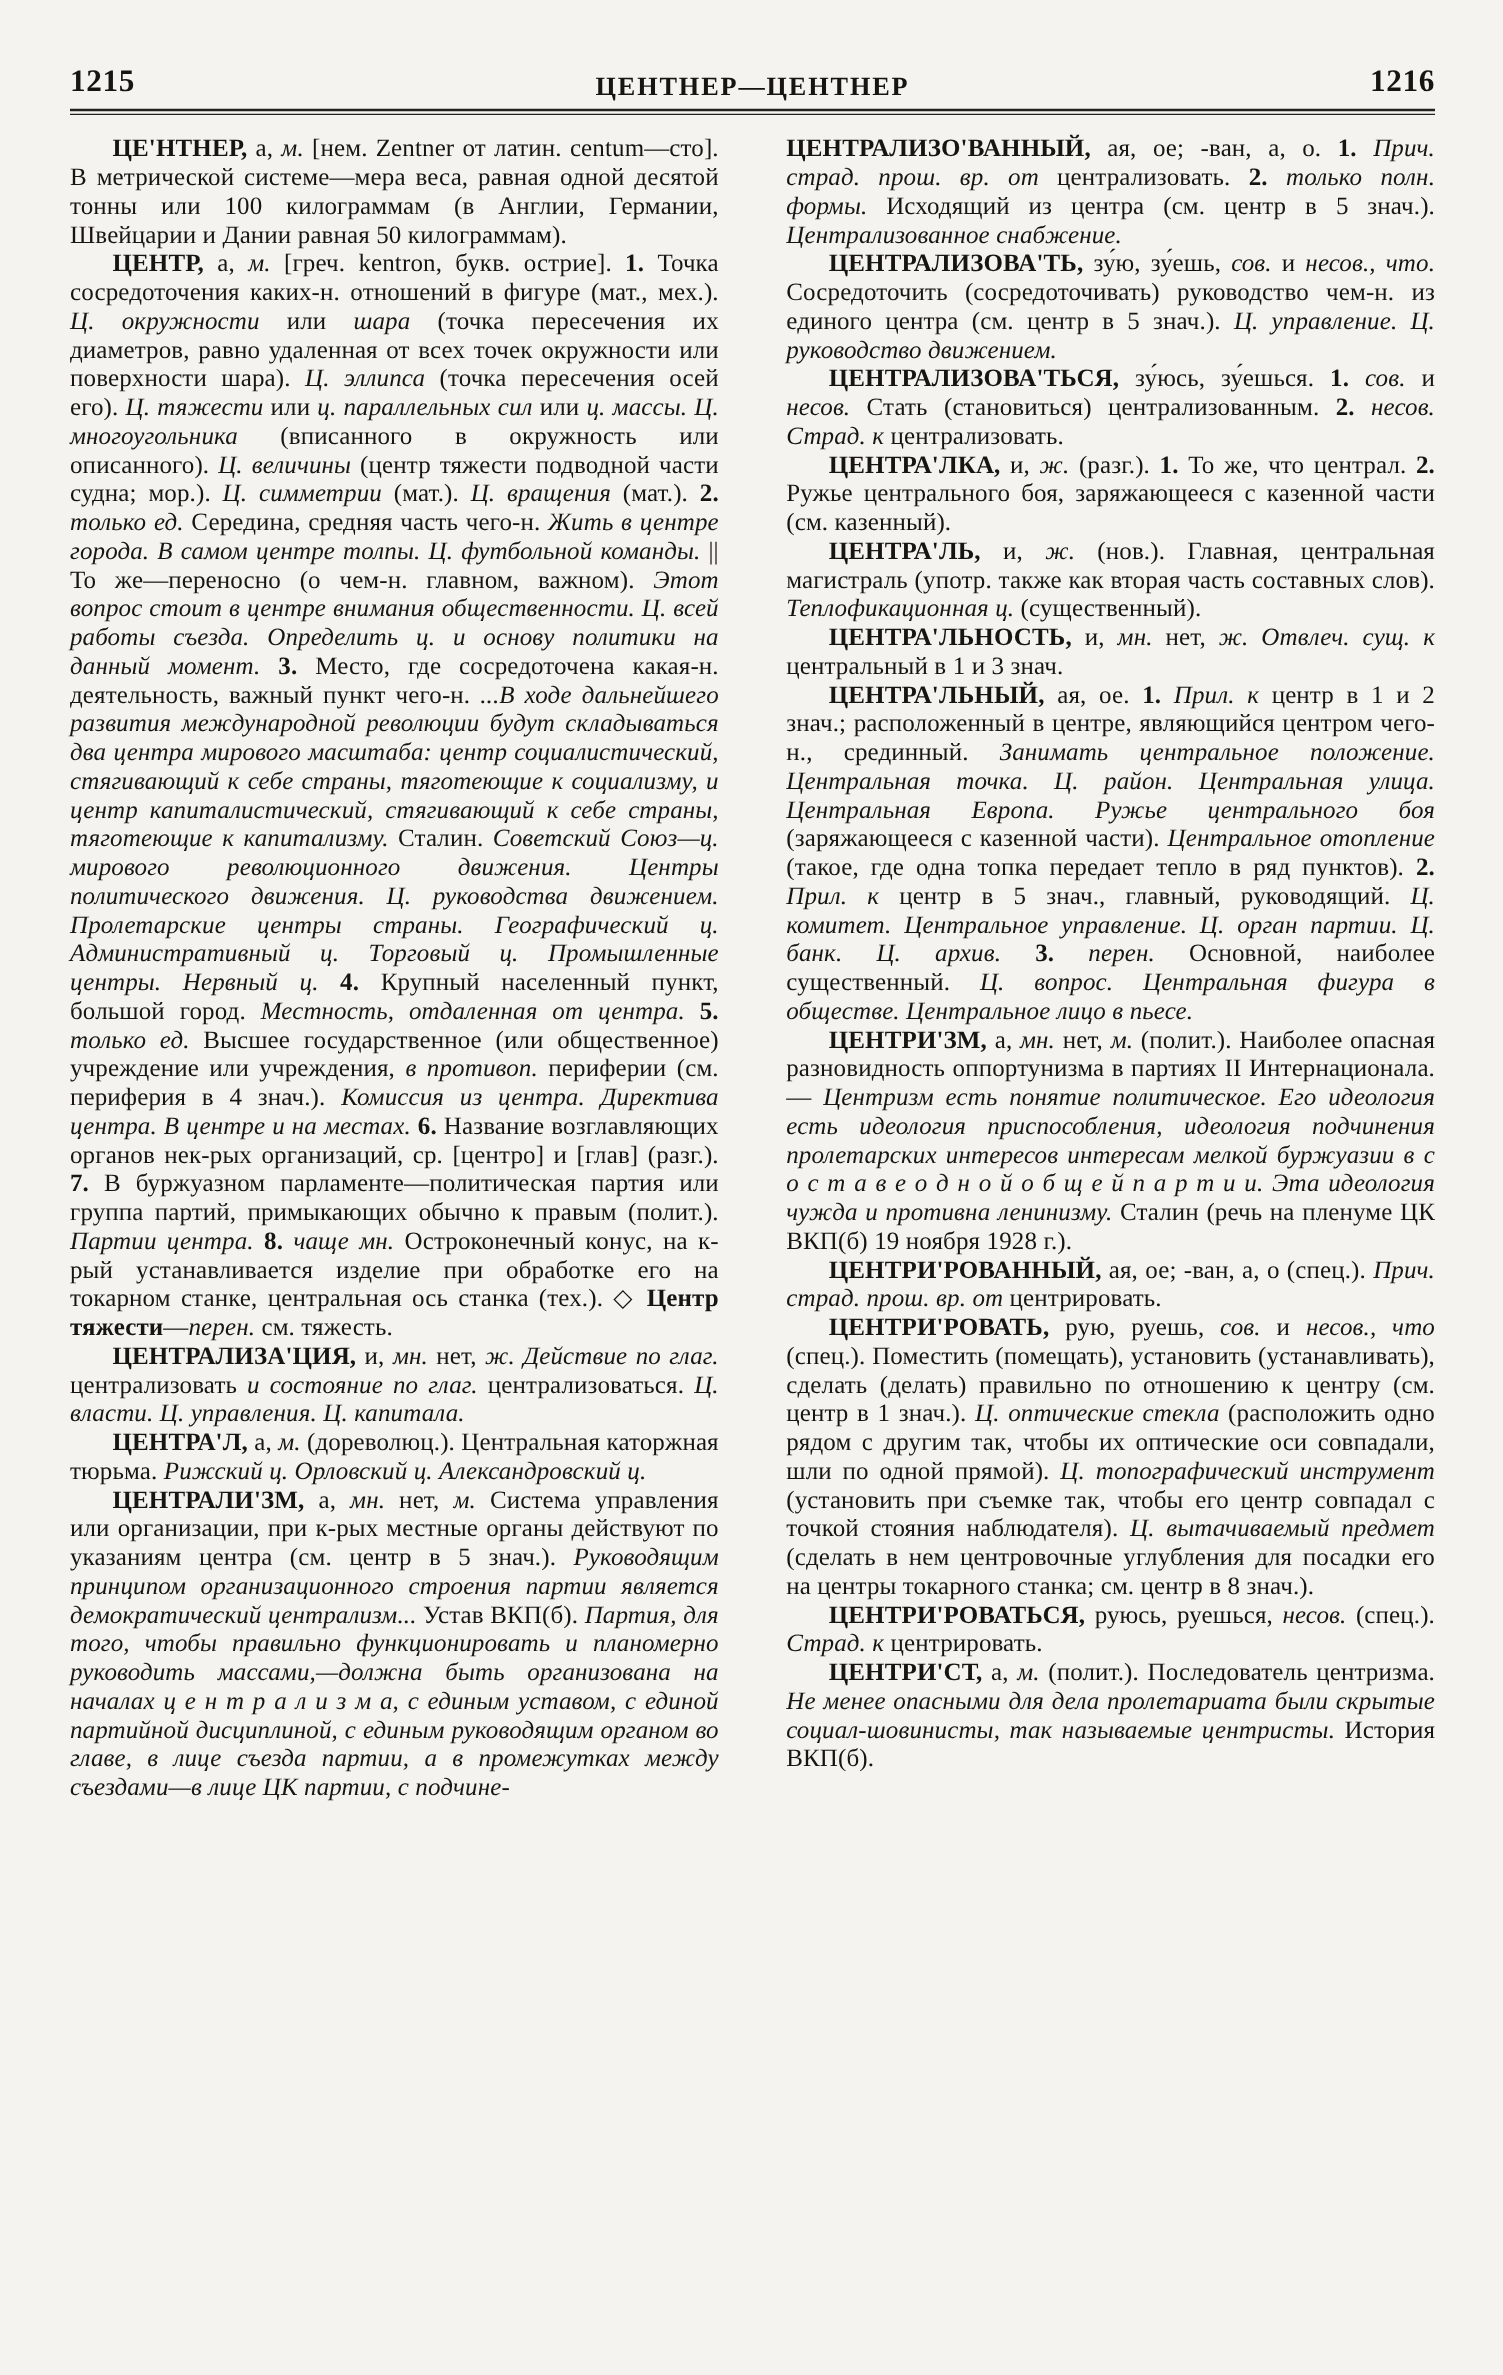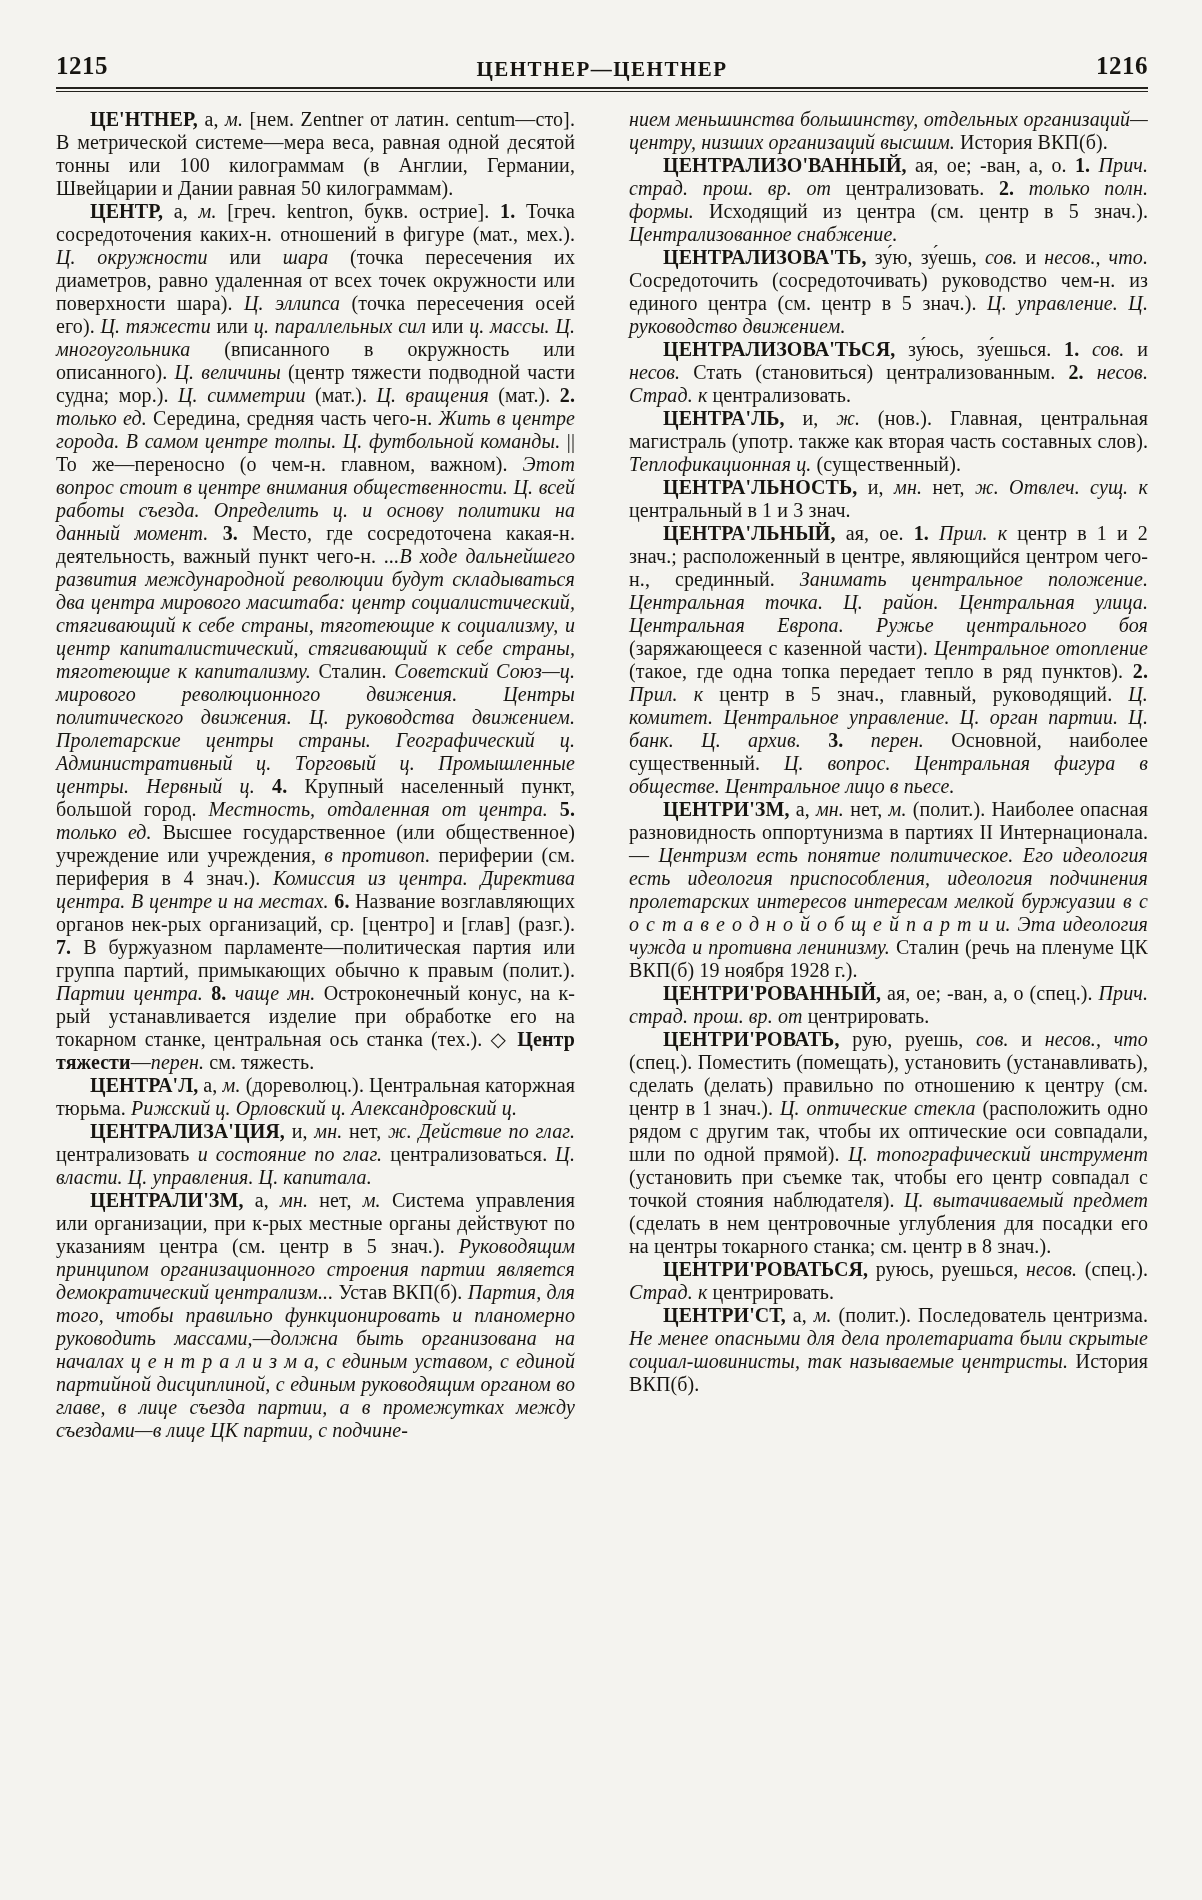--- a/index.html
+++ b/index.html
@@ -71,29 +71,29 @@
   <header class="page-header">
     <span class="page-num">1215</span>
     <span class="running-title">ЦЕНТНЕР—ЦЕНТНЕР</span>
     <span class="page-num">1216</span>
   </header>
   <div class="header-rule"></div>
   <main class="columns">
     <div class="col" id="col-left">
         <p class="entry"><span class="bold">ЦЕ'НТНЕР,</span><span> а, </span><span class="ital">м.</span><span> [нем. Zentner от латин. centum—сто]. В метрической системе—мера веса, равная одной десятой тонны или 100 килограммам (в Англии, Германии, Швейцарии и Дании равная 50 килограммам).</span></p>
         <p class="entry"><span class="bold">ЦЕНТР,</span><span> а, </span><span class="ital">м.</span><span> [греч. kentron, букв. острие]. </span><span class="bold">1.</span><span> Точка сосредоточения каких-н. отношений в фигуре (мат., мех.). </span><span class="ital">Ц. окружности</span><span> или </span><span class="ital">шара</span><span> (точка пересечения их диаметров, равно удаленная от всех точек окружности или поверхности шара). </span><span class="ital">Ц. эллипса</span><span> (точка пересечения осей его). </span><span class="ital">Ц. тяжести</span><span> или </span><span class="ital">ц. параллельных сил</span><span> или </span><span class="ital">ц. массы. Ц. многоугольника</span><span> (вписанного в окружность или описанного). </span><span class="ital">Ц. величины</span><span> (центр тяжести подводной части судна; мор.). </span><span class="ital">Ц. симметрии</span><span> (мат.). </span><span class="ital">Ц. вращения</span><span> (мат.). </span><span class="bold">2.</span><span> </span><span class="ital">только ед.</span><span> Середина, средняя часть чего-н. </span><span class="ital">Жить в центре города. В самом центре толпы. Ц. футбольной команды.</span><span> || То же—переносно (о чем-н. главном, важном). </span><span class="ital">Этот вопрос стоит в центре внимания общественности. Ц. всей работы съезда. Определить ц. и основу политики на данный момент.</span><span> </span><span class="bold">3.</span><span> Место, где сосредоточена какая-н. деятельность, важный пункт чего-н. </span><span class="ital">...В ходе дальнейшего развития международной революции будут складываться два центра мирового масштаба: центр социалистический, стягивающий к себе страны, тяготеющие к социализму, и центр капиталистический, стягивающий к себе страны, тяготеющие к капитализму.</span><span> Сталин. </span><span class="ital">Советский Союз—ц. мирового революционного движения. Центры политического движения. Ц. руководства движением. Пролетарские центры страны. Географический ц. Административный ц. Торговый ц. Промышленные центры. Нервный ц.</span><span> </span><span class="bold">4.</span><span> Крупный населенный пункт, большой город. </span><span class="ital">Местность, отдаленная от центра.</span><span> </span><span class="bold">5.</span><span> </span><span class="ital">только ед.</span><span> Высшее государственное (или общественное) учреждение или учреждения, </span><span class="ital">в противоп.</span><span> периферии (см. периферия в 4 знач.). </span><span class="ital">Комиссия из центра. Директива центра. В центре и на местах.</span><span> </span><span class="bold">6.</span><span> Название возглавляющих органов нек-рых организаций, ср. [центро] и [глав] (разг.). </span><span class="bold">7.</span><span> В буржуазном парламенте—политическая партия или группа партий, примыкающих обычно к правым (полит.). </span><span class="ital">Партии центра.</span><span> </span><span class="bold">8.</span><span> </span><span class="ital">чаще мн.</span><span> Остроконечный конус, на к-рый устанавливается изделие при обработке его на токарном станке, центральная ось станка (тех.). ◇ </span><span class="bold">Центр тяжести</span><span>—</span><span class="ital">перен.</span><span> см. тяжесть.</span></p>
+        <p class="entry"><span class="bold">ЦЕНТРАЛИЗА'ЦИЯ,</span><span> и, </span><span class="ital">мн.</span><span> нет, </span><span class="ital">ж. Действие по глаг.</span><span> централизовать </span><span class="ital">и состояние по глаг.</span><span> централизоваться. </span><span class="ital">Ц. власти. Ц. управления. Ц. капитала.</span></p>
         <p class="entry"><span class="bold">ЦЕНТРА'Л,</span><span> а, </span><span class="ital">м.</span><span> (дореволюц.). Центральная каторжная тюрьма. </span><span class="ital">Рижский ц. Орловский ц. Александровский ц.</span></p>
-        <p class="entry"><span class="bold">ЦЕНТРАЛИЗА'ЦИЯ,</span><span> и, </span><span class="ital">мн.</span><span> нет, </span><span class="ital">ж. Действие по глаг.</span><span> централизовать </span><span class="ital">и состояние по глаг.</span><span> централизоваться. </span><span class="ital">Ц. власти. Ц. управления. Ц. капитала.</span></p>
         <p class="entry"><span class="bold">ЦЕНТРАЛИ'ЗМ,</span><span> а, </span><span class="ital">мн.</span><span> нет, </span><span class="ital">м.</span><span> Система управления или организации, при к-рых местные органы действуют по указаниям центра (см. центр в 5 знач.). </span><span class="ital">Руководящим принципом организационного строения партии является демократический централизм...</span><span> Устав ВКП(б). </span><span class="ital">Партия, для того, чтобы правильно функционировать и планомерно руководить массами,—должна быть организована на началах ц е н т р а л и з м а, с единым уставом, с единой партийной дисциплиной, с единым руководящим органом во главе, в лице съезда партии, а в промежутках между съездами—в лице ЦК партии, с подчине-</span></p>
       </div>
     <div class="col" id="col-right">
-        <p class="entry"><span class="ital">нием меньшинства большинству, отдельных организаций—центру, низших организаций высшим.</span><span> История ВКП(б).</span></p>
         <p class="entry"><span class="bold">ЦЕНТРАЛИЗО'ВАННЫЙ,</span><span> ая, ое; -ван, а, о. </span><span class="bold">1.</span><span> </span><span class="ital">Прич. страд. прош. вр. от</span><span> централизовать. </span><span class="bold">2.</span><span> </span><span class="ital">только полн. формы.</span><span> Исходящий из центра (см. центр в 5 знач.). </span><span class="ital">Централизованное снабжение.</span></p>
         <p class="entry"><span class="bold">ЦЕНТРАЛИЗОВА'ТЬ,</span><span> зу́ю, зу́ешь, </span><span class="ital">сов.</span><span> и </span><span class="ital">несов., что.</span><span> Сосредоточить (сосредоточивать) руководство чем-н. из единого центра (см. центр в 5 знач.). </span><span class="ital">Ц. управление. Ц. руководство движением.</span></p>
         <p class="entry"><span class="bold">ЦЕНТРАЛИЗОВА'ТЬСЯ,</span><span> зу́юсь, зу́ешься. </span><span class="bold">1.</span><span> </span><span class="ital">сов.</span><span> и </span><span class="ital">несов.</span><span> Стать (становиться) централизованным. </span><span class="bold">2.</span><span> </span><span class="ital">несов. Страд. к</span><span> централизовать.</span></p>
+        <p class="entry"><span class="bold">ЦЕНТРА'ЛКА,</span><span> и, </span><span class="ital">ж.</span><span> (разг.). </span><span class="bold">1.</span><span> То же, что централ. </span><span class="bold">2.</span><span> Ружье центрального боя, заряжающееся с казенной части (см. казенный).</span></p>
         <p class="entry"><span class="bold">ЦЕНТРА'ЛЬ,</span><span> и, </span><span class="ital">ж.</span><span> (нов.). Главная, центральная магистраль (употр. также как вторая часть составных слов). </span><span class="ital">Теплофикационная ц.</span><span> (существенный).</span></p>
         <p class="entry"><span class="bold">ЦЕНТРА'ЛЬНОСТЬ,</span><span> и, </span><span class="ital">мн.</span><span> нет, </span><span class="ital">ж. Отвлеч. сущ. к</span><span> центральный в 1 и 3 знач.</span></p>
         <p class="entry"><span class="bold">ЦЕНТРА'ЛЬНЫЙ,</span><span> ая, ое. </span><span class="bold">1.</span><span> </span><span class="ital">Прил. к</span><span> центр в 1 и 2 знач.; расположенный в центре, являющийся центром чего-н., срединный. </span><span class="ital">Занимать центральное положение. Центральная точка. Ц. район. Центральная улица. Центральная Европа. Ружье центрального боя</span><span> (заряжающееся с казенной части). </span><span class="ital">Центральное отопление</span><span> (такое, где одна топка передает тепло в ряд пунктов). </span><span class="bold">2.</span><span> </span><span class="ital">Прил. к</span><span> центр в 5 знач., главный, руководящий. </span><span class="ital">Ц. комитет. Центральное управление. Ц. орган партии. Ц. банк. Ц. архив.</span><span> </span><span class="bold">3.</span><span> </span><span class="ital">перен.</span><span> Основной, наиболее существенный. </span><span class="ital">Ц. вопрос. Центральная фигура в обществе. Центральное лицо в пьесе.</span></p>
         <p class="entry"><span class="bold">ЦЕНТРИ'ЗМ,</span><span> а, </span><span class="ital">мн.</span><span> нет, </span><span class="ital">м.</span><span> (полит.). Наиболее опасная разновидность оппортунизма в партиях II Интернационала. — </span><span class="ital">Центризм есть понятие политическое. Его идеология есть идеология приспособления, идеология подчинения пролетарских интересов интересам мелкой буржуазии в с о с т а в е  о д н о й  о б щ е й  п а р т и и. Эта идеология чужда и противна ленинизму.</span><span> Сталин (речь на пленуме ЦК ВКП(б) 19 ноября 1928 г.).</span></p>
         <p class="entry"><span class="bold">ЦЕНТРИ'РОВАННЫЙ,</span><span> ая, ое; -ван, а, о (спец.). </span><span class="ital">Прич. страд. прош. вр. от</span><span> центрировать.</span></p>
         <p class="entry"><span class="bold">ЦЕНТРИ'РОВАТЬ,</span><span> рую, руешь, </span><span class="ital">сов.</span><span> и </span><span class="ital">несов., что</span><span> (спец.). Поместить (помещать), установить (устанавливать), сделать (делать) правильно по отношению к центру (см. центр в 1 знач.). </span><span class="ital">Ц. оптические стекла</span><span> (расположить одно рядом с другим так, чтобы их оптические оси совпадали, шли по одной прямой). </span><span class="ital">Ц. топографический инструмент</span><span> (установить при съемке так, чтобы его центр совпадал с точкой стояния наблюдателя). </span><span class="ital">Ц. вытачиваемый предмет</span><span> (сделать в нем центровочные углубления для посадки его на центры токарного станка; см. центр в 8 знач.).</span></p>
         <p class="entry"><span class="bold">ЦЕНТРИ'РОВАТЬСЯ,</span><span> руюсь, руешься, </span><span class="ital">несов.</span><span> (спец.). </span><span class="ital">Страд. к</span><span> центрировать.</span></p>
         <p class="entry"><span class="bold">ЦЕНТРИ'СТ,</span><span> а, </span><span class="ital">м.</span><span> (полит.). Последователь центризма. </span><span class="ital">Не менее опасными для дела пролетариата были скрытые социал-шовинисты, так называемые центристы.</span><span> История ВКП(б).</span></p>
       </div>
   </main>

